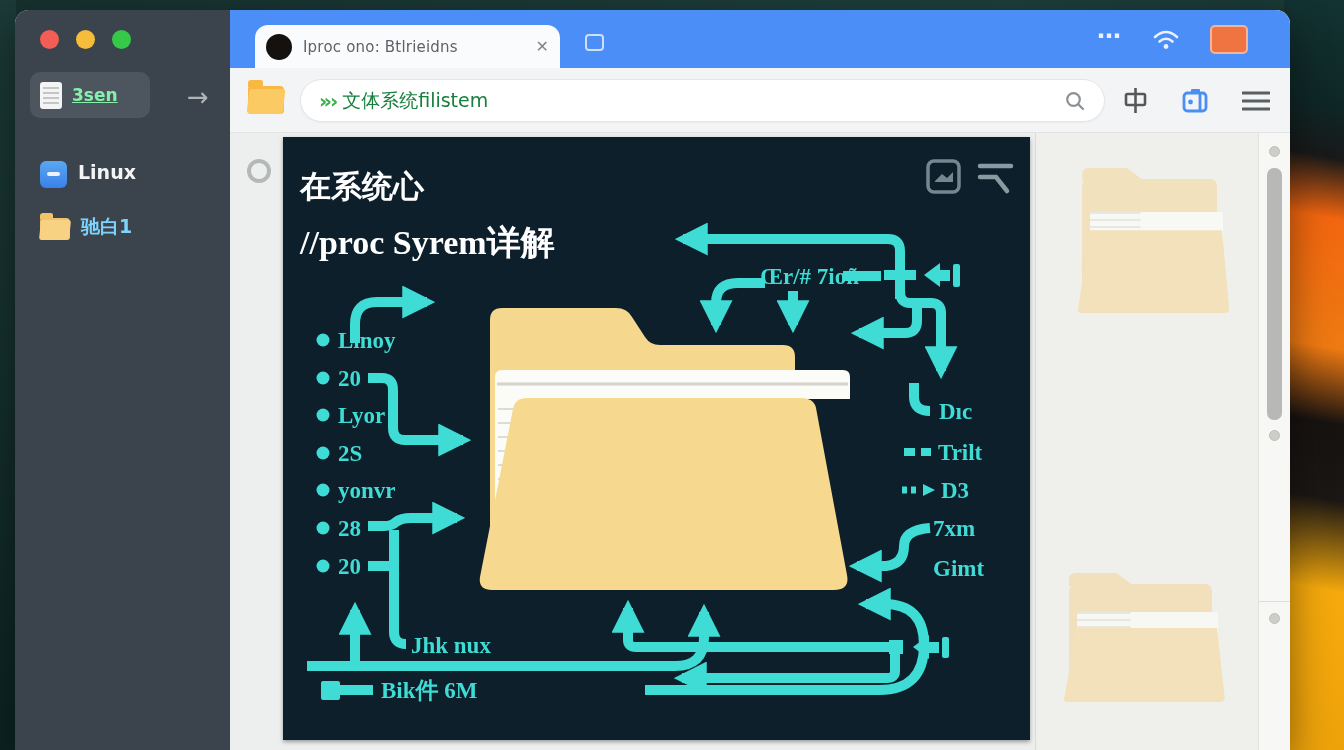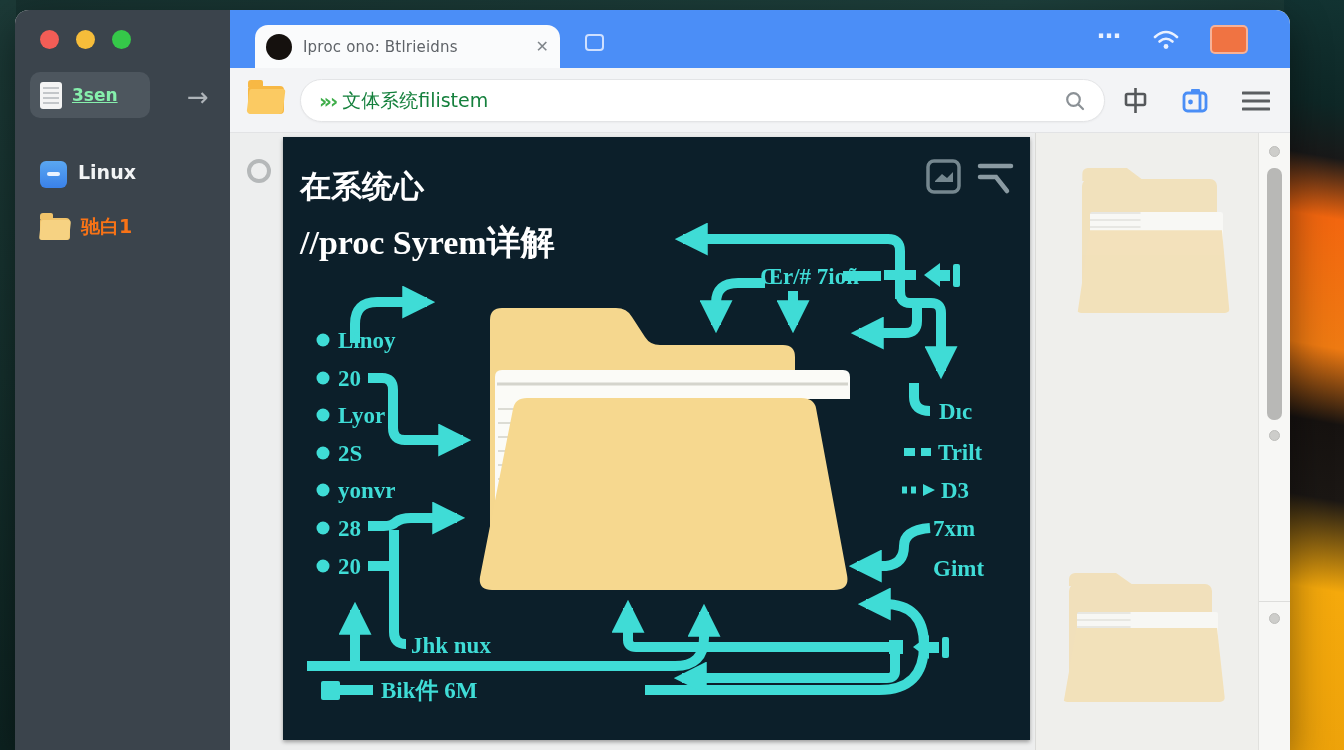--- a/index.html
+++ b/index.html
@@ -22,21 +22,21 @@
   .side-search { position:absolute; left:15px; top:62px; width:120px; height:46px; background:#4d565e;
     border-radius:10px; display:flex; align-items:center; padding:0 10px; gap:10px; }
   .doc-ico { width:22px; height:27px; background:#f4f4f4; border-radius:3px; position:relative; flex:none; }
   .doc-ico::before { content:""; position:absolute; left:3px; right:3px; top:5px; height:2px; background:#c3c6c9;
     box-shadow:0 5px 0 #c3c6c9, 0 10px 0 #c3c6c9, 0 15px 0 #c3c6c9; }
   .side-search-label { color:#86efac; font-size:17px; font-weight:600;text-decoration:underline; }
   .side-arrow { position:absolute; left:172px; top:72px; color:#aeb4b9; font-size:26px; }
   .side-items { position:absolute; left:0; top:138px; width:215px; }
   .side-item { display:flex; align-items:flex-start; gap:11px; padding:13px 0 13px 25px; }
   .side-item .label { color:#f2f4f5; font-size:19px; font-weight:700; }
-  .side-item.dim .label { color:#f97316; font-weight:600; }
+  .side-item.dim .label { color:#7dd3fc; font-weight:600; }
   .sq-blue { width:27px; height:27px; border-radius:6px; flex:none;
     background:linear-gradient(180deg,#5aa7f2,#3a81e8); position:relative; }
   .sq-blue::before { content:""; position:absolute; left:7px; top:11px; width:13px; height:4px; border-radius:2px; background:#eaf3ff; }
   .folder-ico-s { width:30px; height:22px; background:#f0c36a; border-radius:3px 4px 3px 3px; position:relative; flex:none; margin-top:4px; }
   .folder-ico-s::before { content:""; position:absolute; left:0; top:-5px; width:13px; height:6px; background:#f0c36a; border-radius:3px 2px 0 0; }
   .folder-ico-s::after { content:""; position:absolute; left:0; top:2px; width:30px; height:20px; background:#f6d282; border-radius:2px 3px 3px 3px; transform:skewX(-6deg); }
 
   
   .titlebar { position:absolute; left:215px; right:0; top:0; height:58px; background:#4b8ef7; border-radius:0 14px 0 0; }
   .tab { position:absolute; left:25px; top:15px; width:305px; height:43px; background:#fafbfc;

